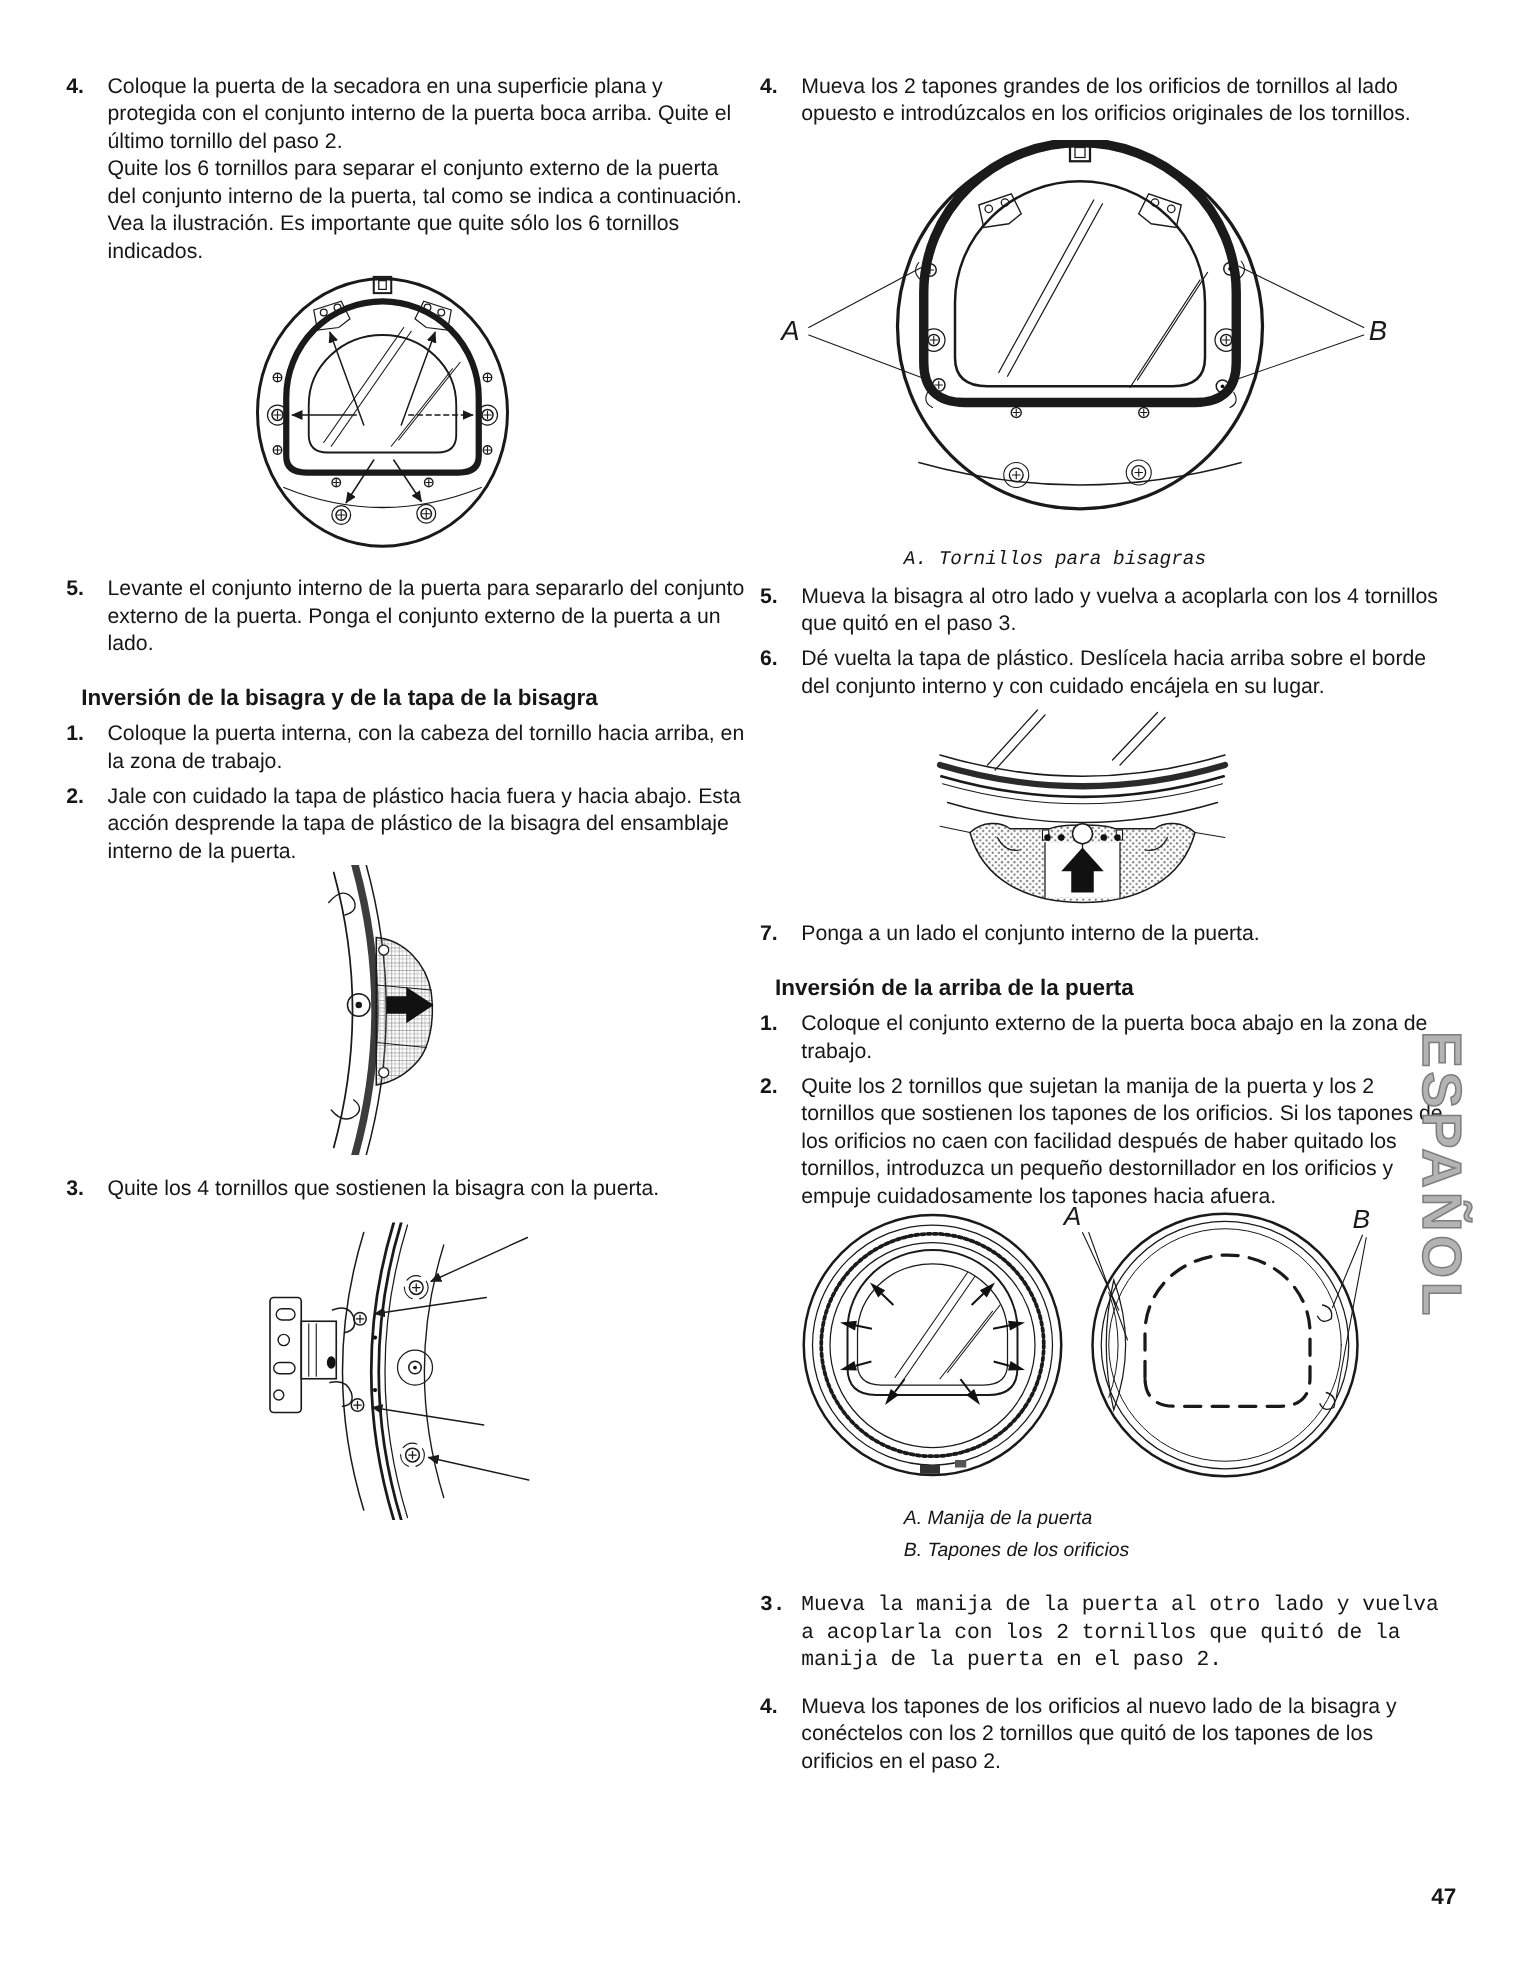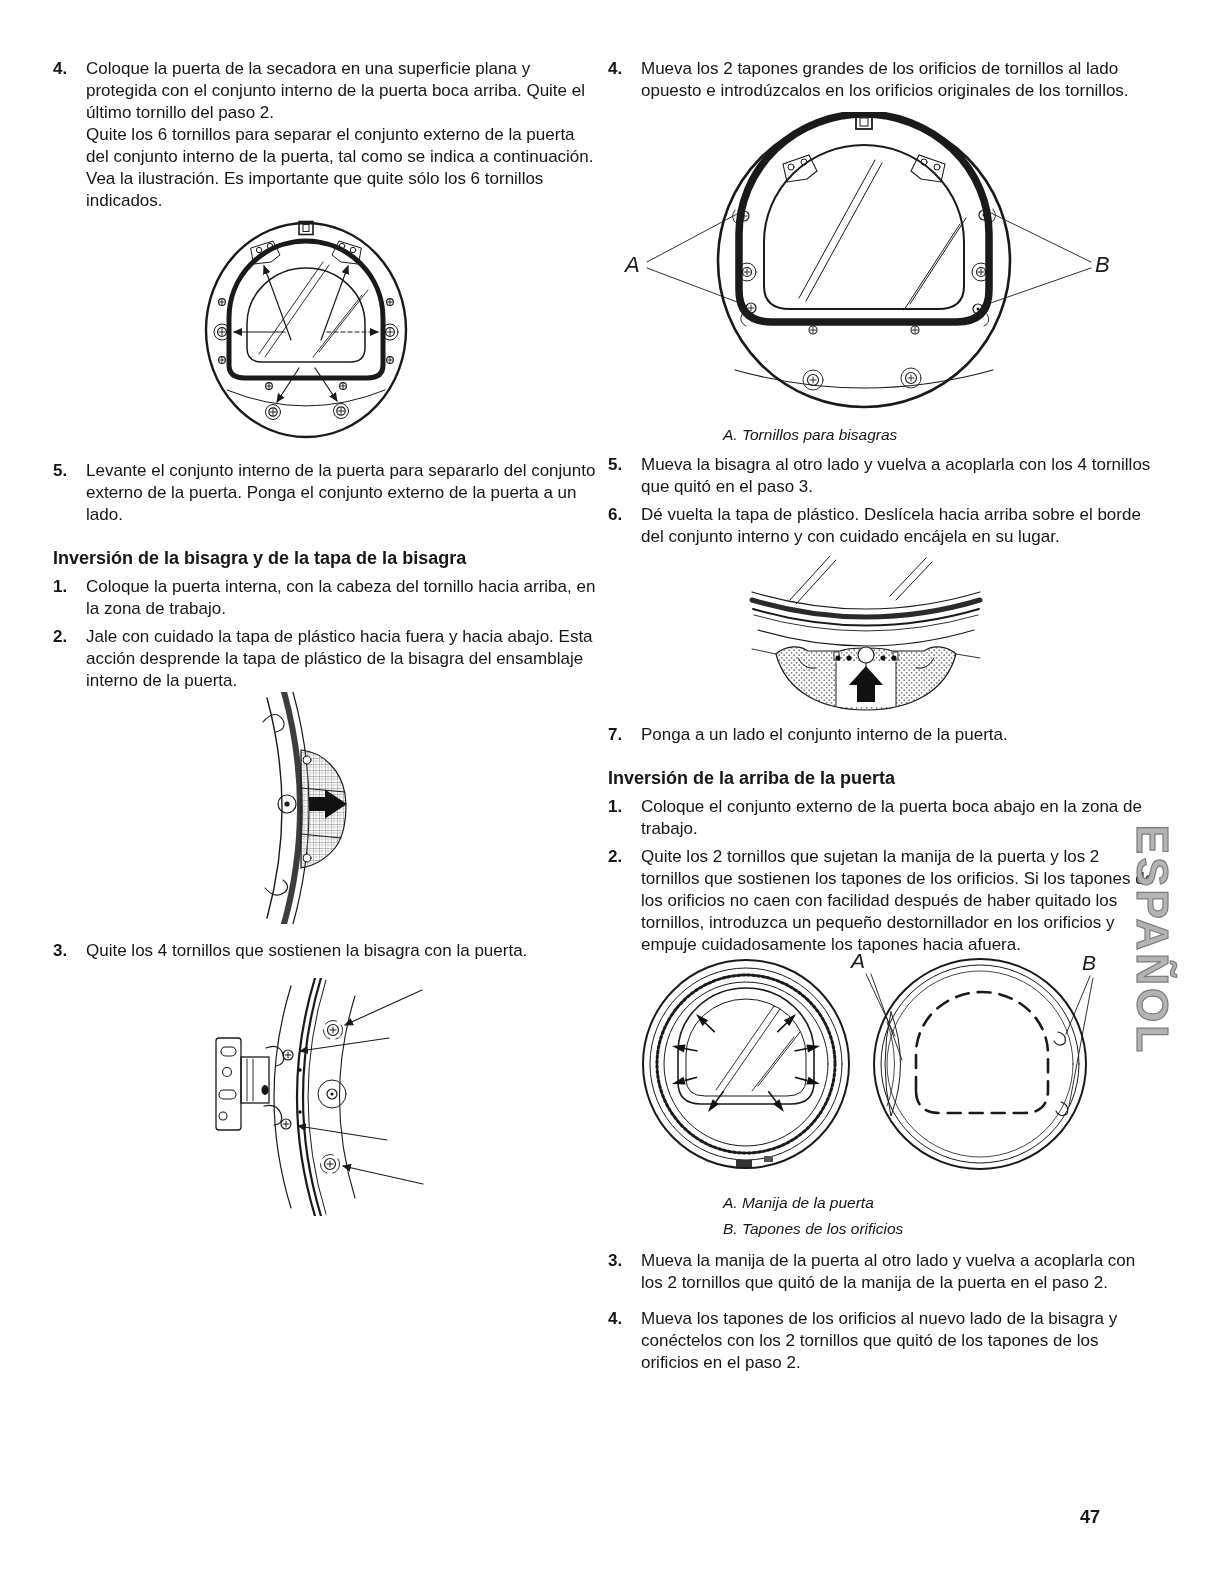--- a/index.html
+++ b/index.html
@@ -26,26 +26,26 @@
 
   .fig-caption { margin-left:115px; font-style:italic; font-size:15.5px; line-height:26px; }
 
   .side-tab { position:absolute; left:1124px; top:808px; width:56px; height:264px; }
   .side-tab span {
     position:absolute; left:50%; top:50%;
     transform:translate(-50%,-50%) rotate(90deg);
     white-space:nowrap; font-weight:700; font-size:44px; letter-spacing:3px;
     color:#b3b3b3; -webkit-text-stroke:1.2px #7d7d7d;
   }
-  .page-number { position:absolute; left:1080px; top:1506px; font-weight:700; font-size:18px; }
+  .page-number { position:absolute; left:1145px; top:1506px; font-weight:700; font-size:18px; }
 
   
   .mt6{margin-top:6px;} .mt8{margin-top:8px;} .mt10{margin-top:10px;} .mt14{margin-top:14px;}
-  .mt16{margin-top:16px;} .mt18{margin-top:18px;} .mt20{margin-top:20px;}
-  .mtneg{margin-top:-8px;} .mt2{margin-top:16px;} .mt4{margin-top:8px;} .mt0{margin-top:0;}
+  .mt16{margin-top:16px;} .mt18{margin-top:18px;} .mt20{margin-top:20px;margin-left:12px;}
+  .mtneg{margin-top:-8px;} .mt2{margin-top:16px;} .mt4{margin-top:20px;font-family:Liberation Mono, monospace;} .mt0{margin-top:0;}
 </style>
 </head>
 <body>
 
 <div class="page">
 
   <div class="col col-left">
 
     <div class="step">
       <span class="num">4.</span>

